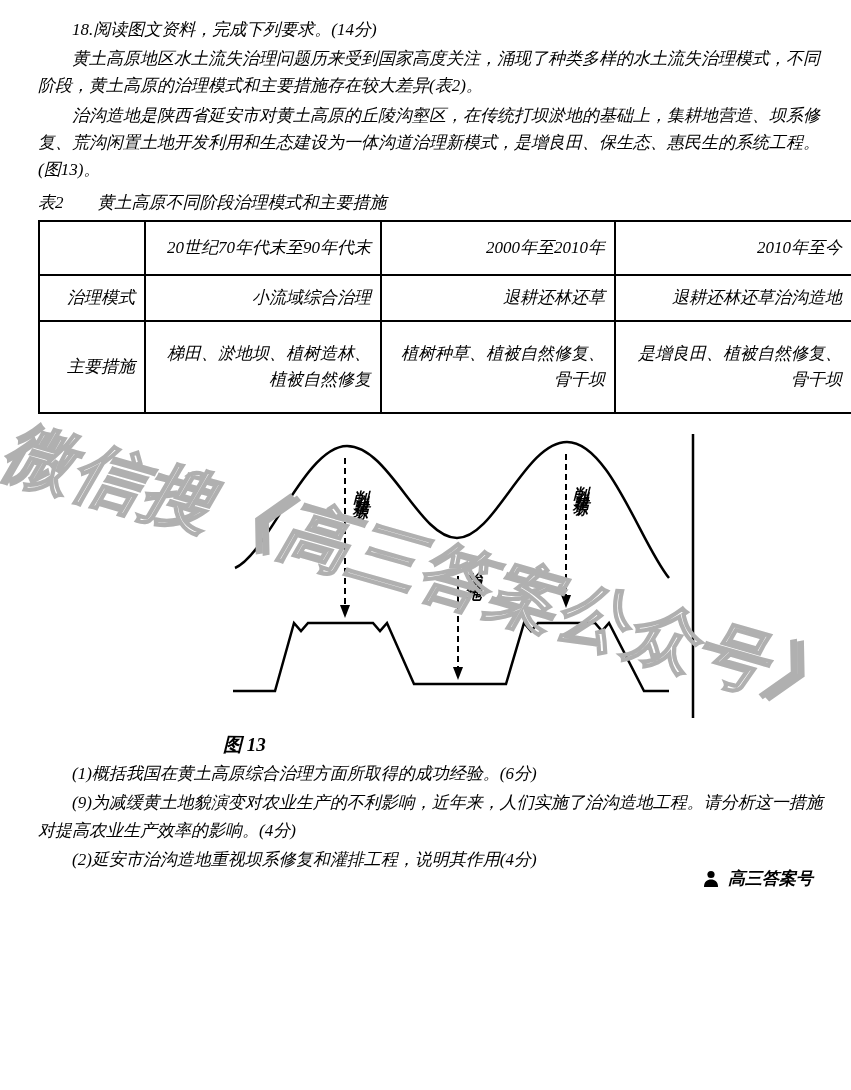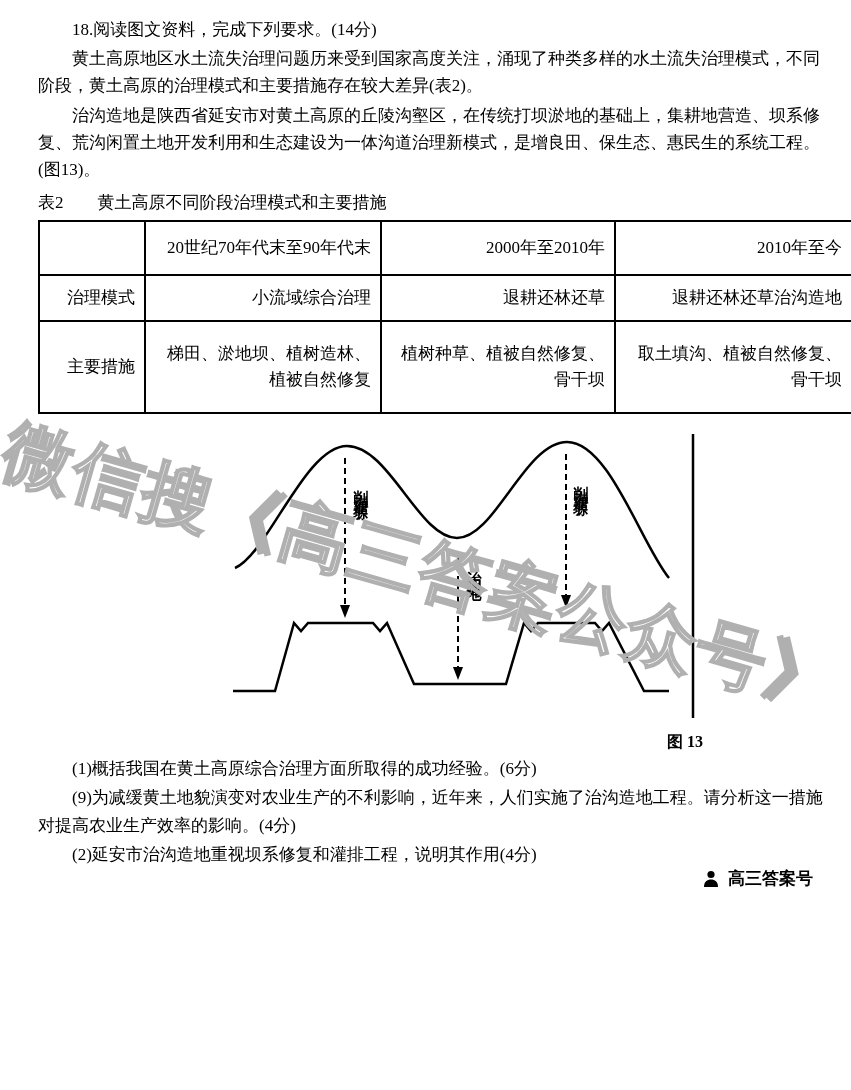--- a/index.html
+++ b/index.html
@@ -7,20 +7,21 @@
   body { width: 851px; margin: 0; }
   .page {
     position: relative;
     width: 851px;
     height: 906px;
     background: #fff;
     color: #000;
     font-family: "Liberation Serif", serif;
     font-size: 17px;
     overflow: hidden;
+    font-style: italic;
   }
   .content { padding: 14px 16px 0 38px; }
   p.para { text-indent: 2em; line-height: 1.6; margin: 2px 0; }
 
   .table-title { margin: 8px 60px 6px 0; font-size: 17px; }
 
   table.data { border-collapse: collapse; width: 813px; table-layout: fixed; }
   table.data td {
     border: 2px solid #000;
     padding: 4px 9px;
@@ -44,21 +45,21 @@
     writing-mode: vertical-rl;
     text-orientation: upright;
     font-weight: bold;
     font-size: 15px;
     letter-spacing: 5px;
     line-height: 1;
   }
   .lbl-left  { left: 130px; top: 52px; }
   .lbl-mid   { left: 243px; top: 133px; }
   .lbl-right { left: 350px; top: 48px; }
-  .fig-caption { text-align: right; font-weight: bold; font-size: 16px; margin-top: 6px; }
+  .fig-caption { text-align: left; font-weight: bold; font-size: 19px; margin-top: 6px; }
 
   .q1 { margin-top: 12px; }
   .q2 { margin-top: 130px; }
   .q3 { margin-top: 90px; }
 
   .watermark {
     position: absolute;
     left: 18px;
     top: 404px;
     white-space: nowrap;
@@ -116,21 +117,21 @@
         <tr class="r1">
           <td>治理模式</td>
           <td>小流域综合治理</td>
           <td>退耕还林还草</td>
           <td>退耕还林还草治沟造地</td>
         </tr>
         <tr class="r2">
           <td>主要措施</td>
           <td>梯田、淤地坝、植树造林、植被自然修复</td>
           <td>植树种草、植被自然修复、骨干坝</td>
-          <td>取土填沟、植被自然修复、骨干坝</td>
+          <td>是增良田、植被自然修复、骨干坝</td>
         </tr>
       </tbody>
     </table>
 
     <div class="figure-wrap">
       <div class="figure">
         <svg width="480" height="300" viewBox="0 0 480 300">
 
           <path d="M 12 142 C 45 128, 82 20, 124 20 C 166 20, 196 112, 234 112 C 272 112, 302 16, 344 16 C 386 16, 418 118, 446 152" fill="none" stroke="#000" stroke-width="2.5"></path>
 

